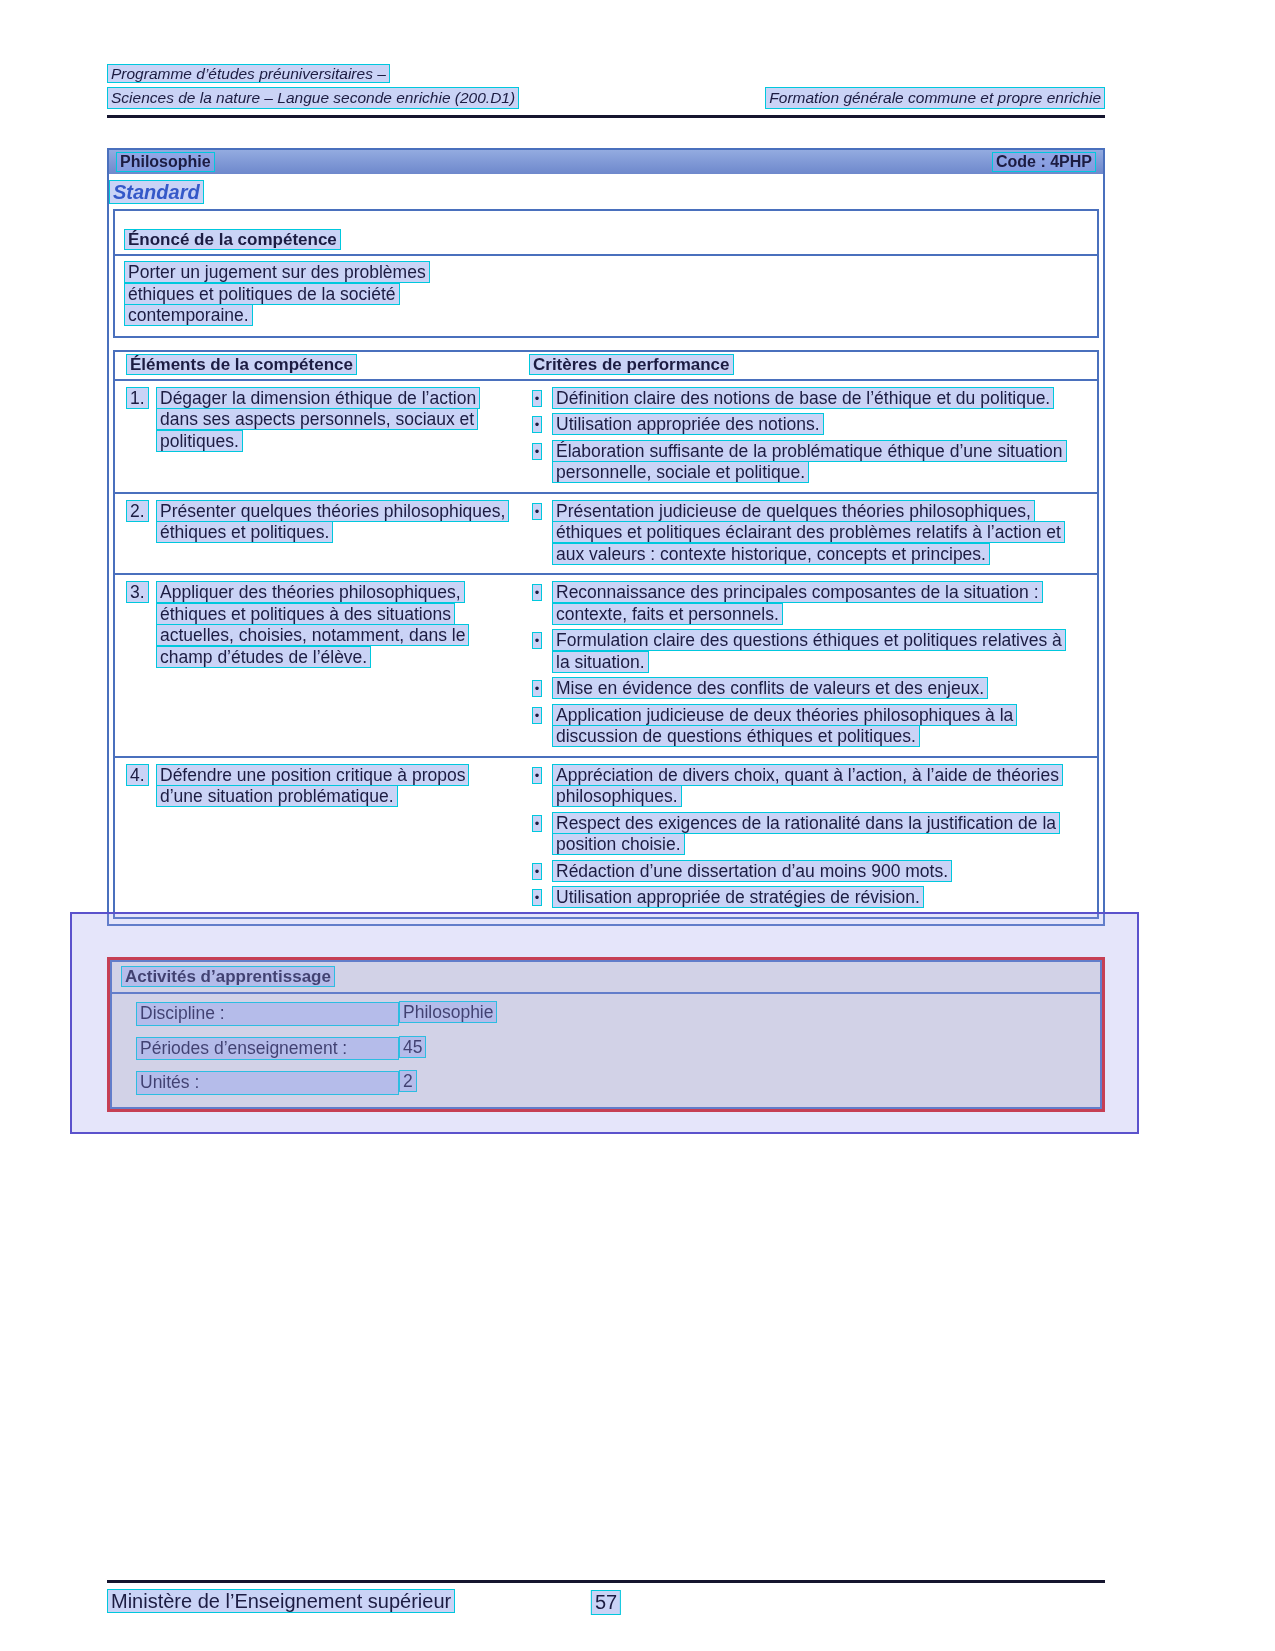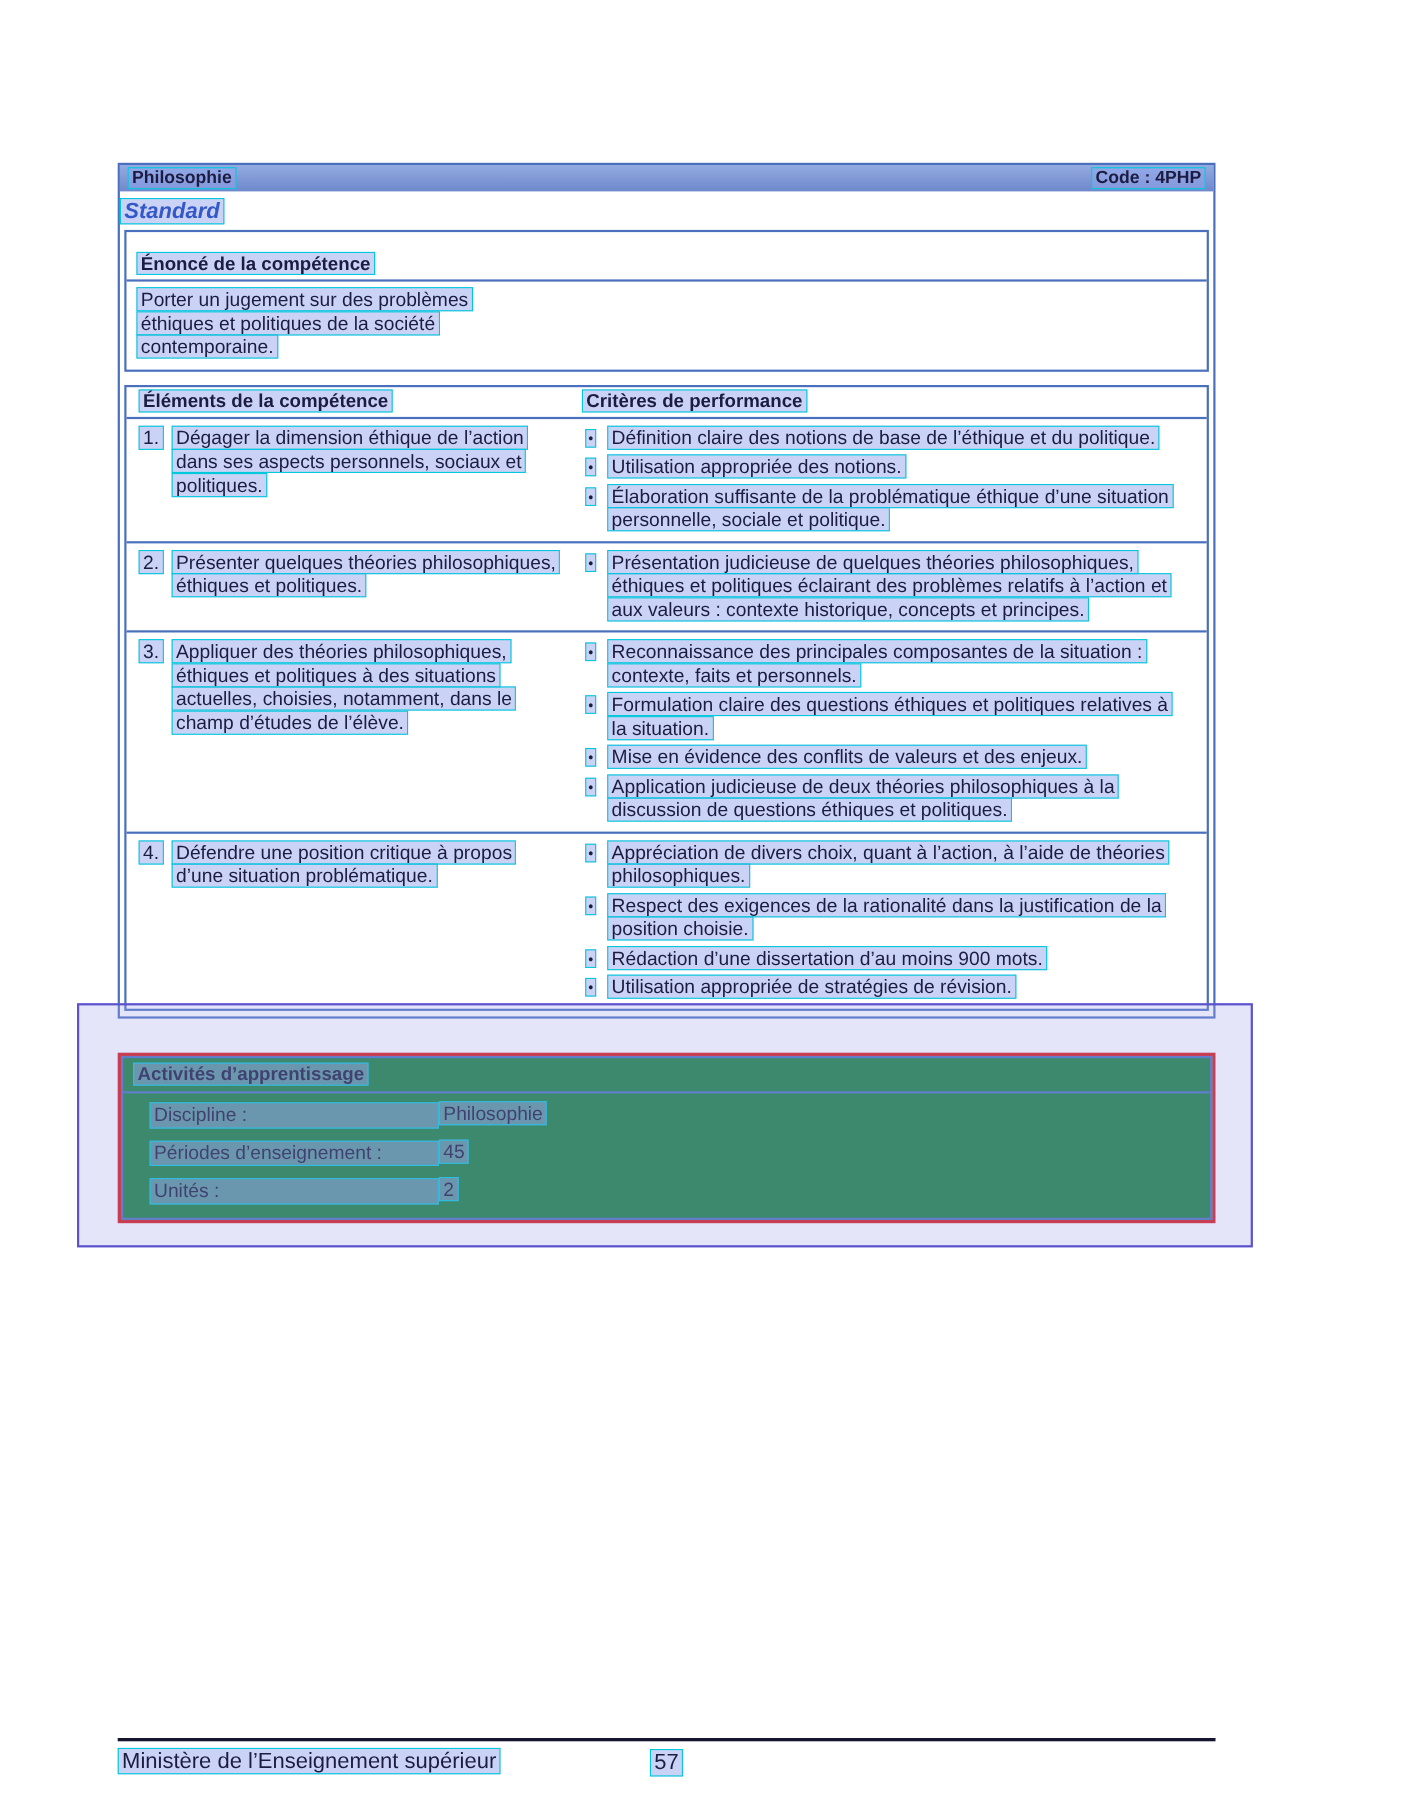--- a/index.html
+++ b/index.html
@@ -59,21 +59,21 @@
   .crit:last-child { margin-bottom:0; }
   .crit-b { flex:0 0 16px; margin-right:7px; text-align:center; font-size:13px; }
   .crit-b .hl { padding:0 2px; }
   .crit-t { flex:1; }
 
   
   .activities-annotation {
     position:absolute; left:107px; top:957px; width:998px; box-sizing:border-box;
     border:3px solid #d51a1a;
   }
-  .act-table { border:2px solid #4a70bd; background:#15803d; }
+  .act-table { border:2px solid #4a70bd; background:#e5e5e5; }
   .act-head { font-weight:bold; font-size:17px; line-height:22px; padding:4px 9px; border-bottom:2px solid #4a70bd; }
   .act-body { padding:8px 24px 10px; }
   .act-row { display:flex; margin-bottom:11px; line-height:21.5px; }
   .act-row:last-child { margin-bottom:2px; }
   .act-label { width:263px; flex:0 0 auto; }
   .act-label .hl { display:inline-block; width:100%; box-sizing:border-box; }
 
   
   .footer {
     position:absolute; left:107px; top:1580px; width:998px;
@@ -87,20 +87,29 @@
     position:absolute; left:70px; top:912px; width:1069px; height:222px;
     background:rgba(160,160,238,0.28); border:2px solid #5b52cc;
     box-sizing:border-box; pointer-events:none; z-index:10;
   }
 </style>
 </head>
 <body>
 
 <div class="page">
 
+  <div class="doc-header">
+    <div class="h-line1">
+      <span class="hl">Programme d’études préuniversitaires –</span>
+    </div>
+    <div class="h-row2">
+      <span class="hl">Sciences de la nature – Langue seconde enrichie (200.D1)</span>
+      <span class="hl">Formation générale commune et propre enrichie</span>
+    </div>
+  </div>
 
   <div class="main-table">
 
     <div class="title-bar">
       <span class="hl">Philosophie</span>
       <span class="hl">Code : 4PHP</span>
     </div>
 
     <div class="obj-row">
       <div class="col-right">

